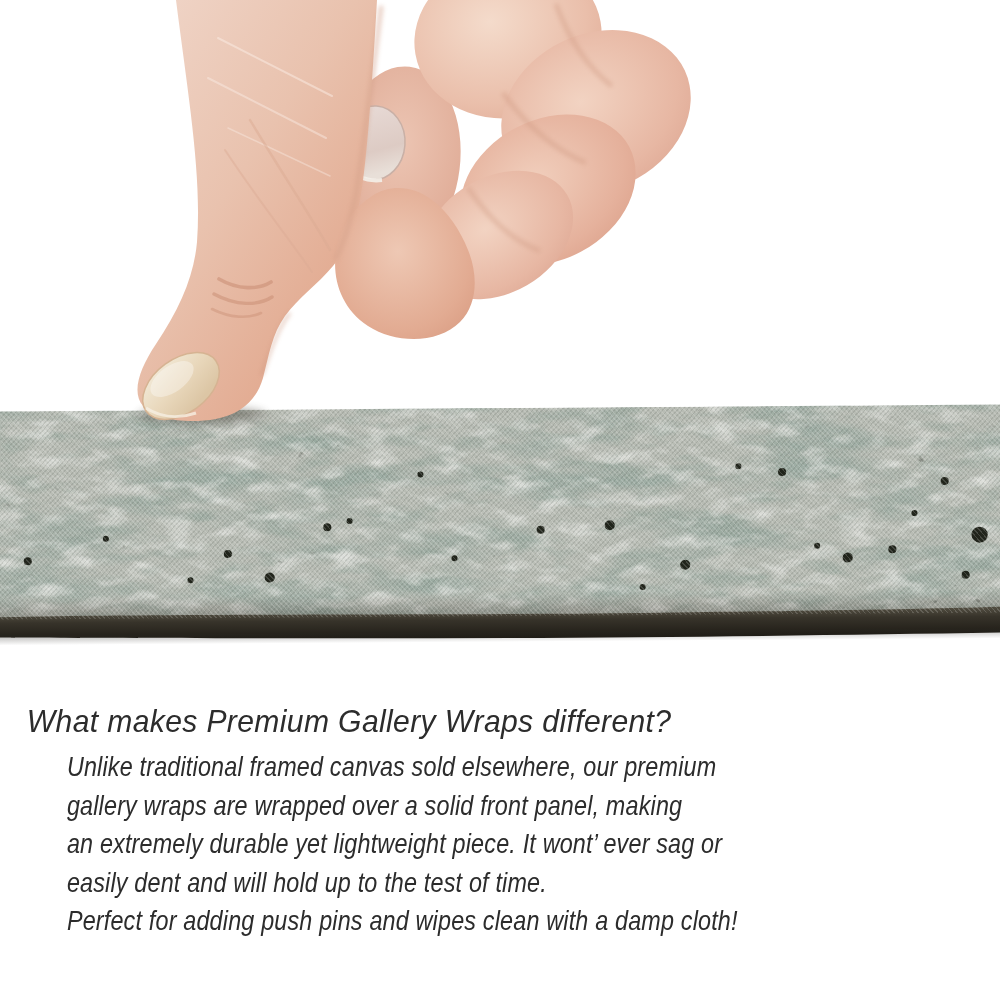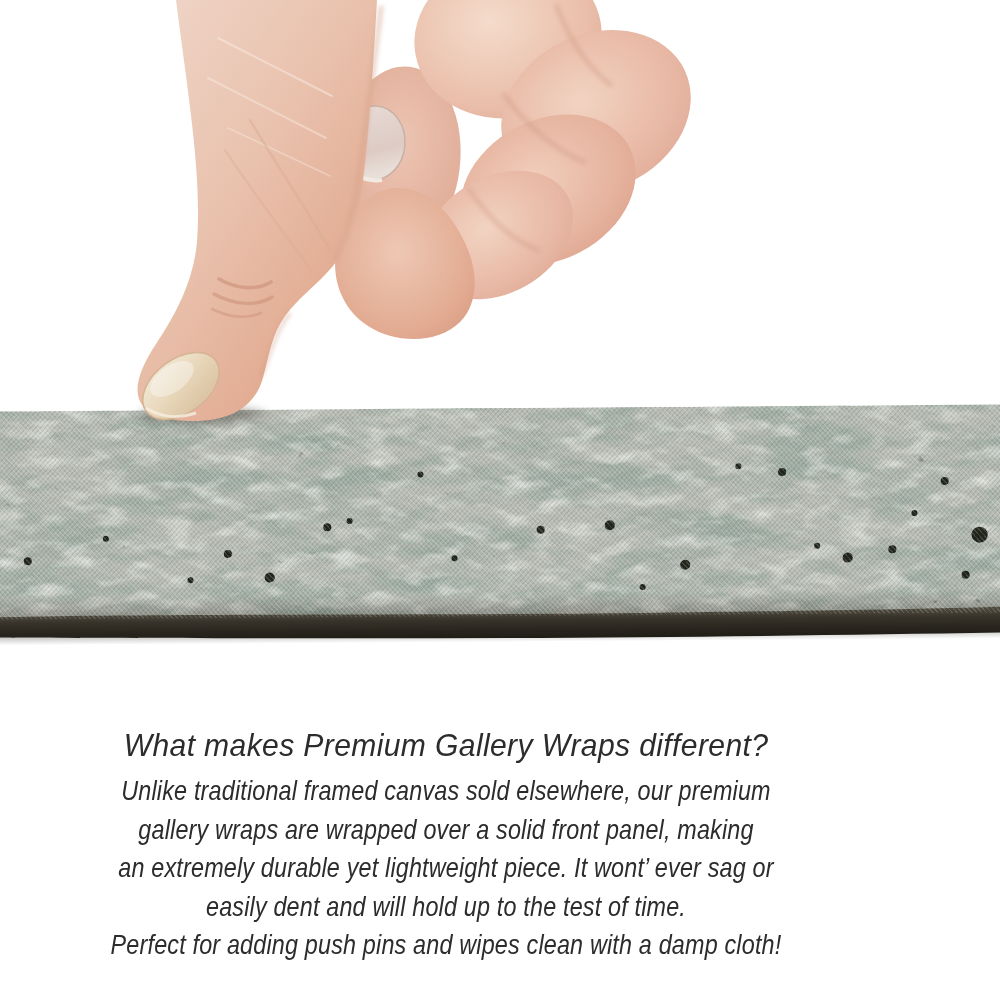--- a/index.html
+++ b/index.html
@@ -18,22 +18,22 @@
     position:absolute;left:0;right:0;top:0;bottom:26px;pointer-events:none;
     background:
       repeating-linear-gradient(48deg, rgba(252,252,250,0.16) 0 1.2px, rgba(0,0,0,0) 1.2px 3.6px),
       repeating-linear-gradient(-48deg, rgba(44,52,44,0.12) 0 1.2px, rgba(0,0,0,0) 1.2px 3.6px);
   }
   
   .photo{position:absolute;top:0;left:0;width:1000px;height:450px;z-index:2;}
   .photo svg{display:block;}
   
   .caption{
-    position:absolute;top:701px;left:0;width:892px;text-align:center;z-index:3;
-    color:var(--caption-text,#2c2c2c);font-style:italic;margin-top:24px;
+    position:absolute;top:701px;left:0;width:892px;text-align:left;z-index:3;
+    color:var(--caption-text,#2c2c2c);font-style:italic;
   }
   .caption .heading{
     font-size:32px;line-height:40px;font-weight:400;letter-spacing:0.4px;
     transform:scaleX(0.94);transform-origin:50% 50%;
   }
   .caption .bodylines{
     margin-top:7px;font-size:27.5px;line-height:38.5px;letter-spacing:0.2px;
     transform:scaleX(0.85);transform-origin:50% 50%;
   }
   .caption .bline{white-space:nowrap;}

